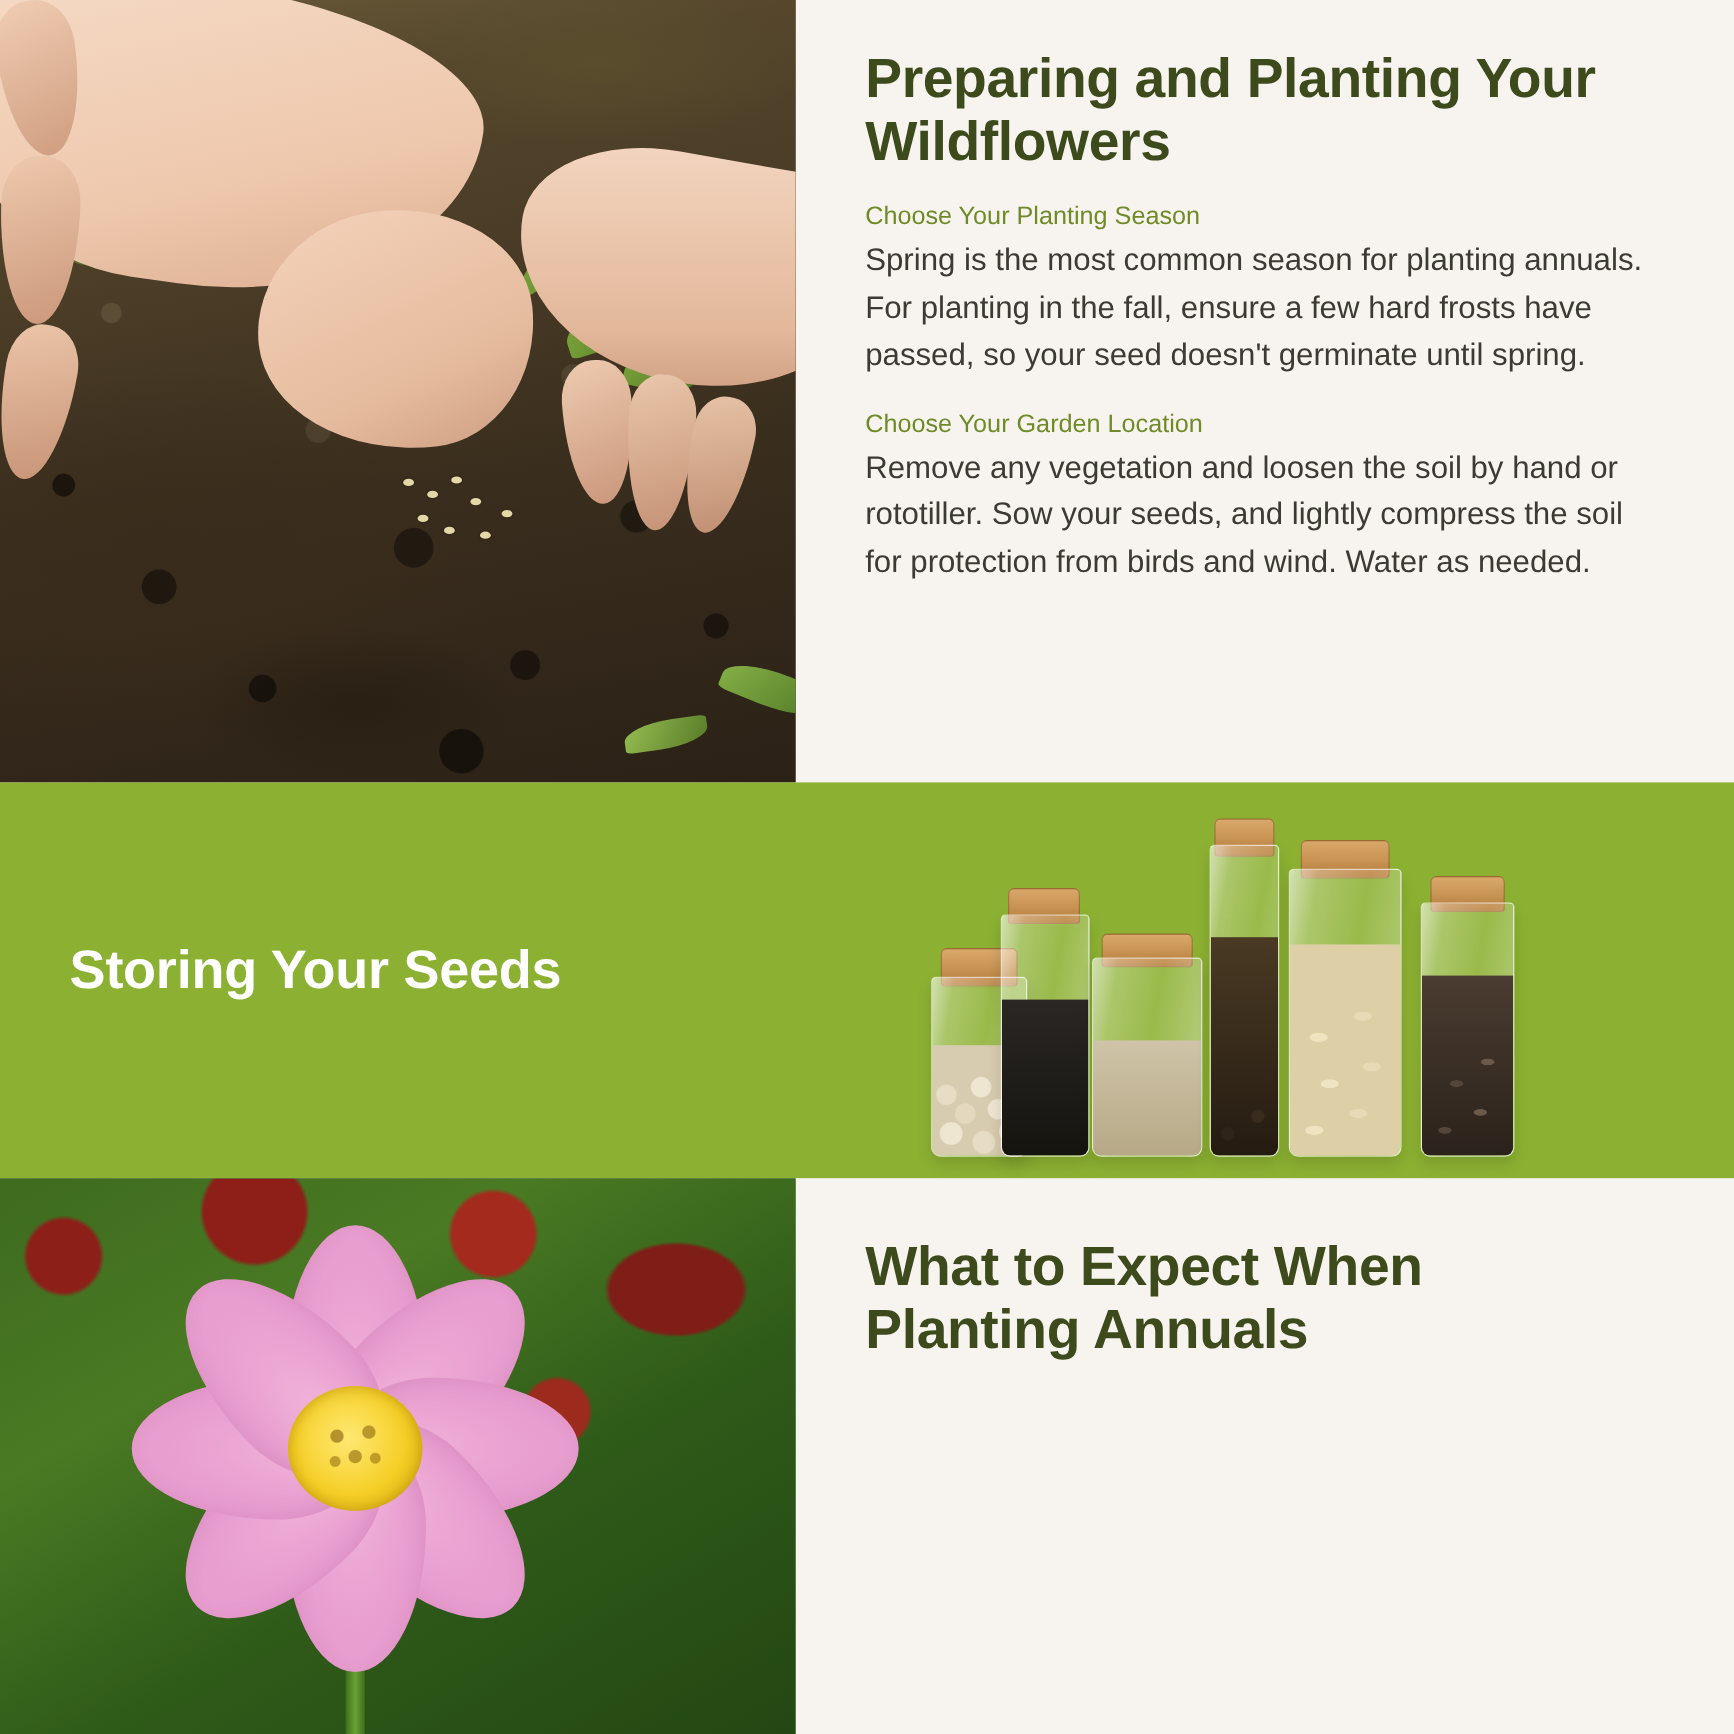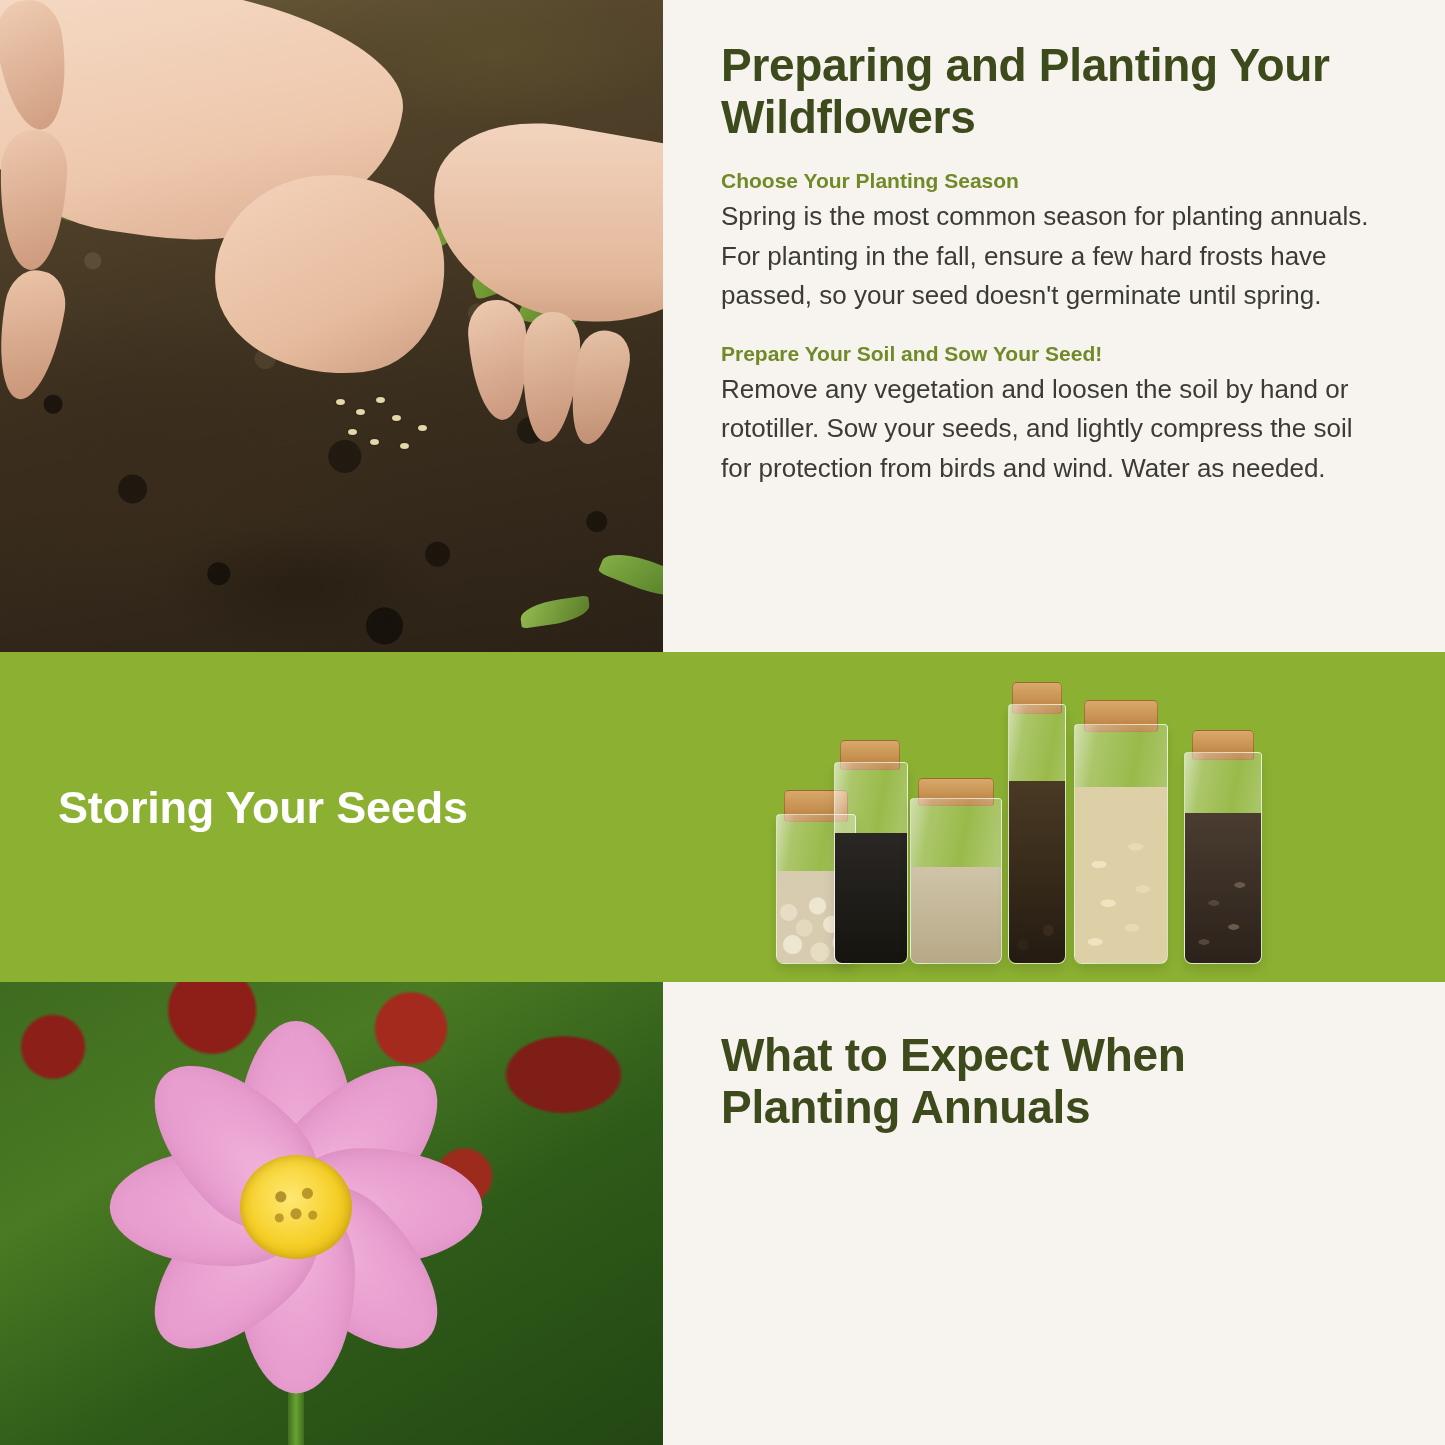--- a/index.html
+++ b/index.html
@@ -127,21 +127,21 @@
     color: #3c4a1c;
     font-size: 46px;
     line-height: 1.12;
     font-weight: bold;
     margin: 0 0 26px 0;
     letter-spacing: -0.3px;
   }
   .sub-green {
     color: #6f8a27;
     font-size: 21px;
-    font-weight: bold;
+    font-weight: normal;
     margin: 0 0 4px 0;
   }
   .body-dark {
     color: #3b3b33;
     font-size: 26px;
     line-height: 1.52;
     margin: 0 0 26px 0;
   }
   .body-dark.last { margin-bottom: 0; }
 
@@ -307,22 +307,22 @@
         <div class="seed-dot" style="left:88px; top:30px;"></div>
       </div>
     </div>
 
     <div class="sec1-text">
       <h1 class="h-dark">Preparing and Planting Your Wildflowers</h1>
 
       <h2 class="sub-green">Choose Your Planting Season</h2>
       <p class="body-dark">Spring is the most common season for planting annuals. For planting in the fall, ensure a few hard frosts have passed, so your seed doesn't germinate until spring.</p>
 
-
-      <h2 class="sub-green">Prepare Your Soil and Sow Your Seed!</h2>
+      <h2 class="sub-green">Choose Your Garden Location</h2>
+
       <p class="body-dark last">Remove any vegetation and loosen the soil by hand or rototiller. Sow your seeds, and lightly compress the soil for protection from birds and wind. Water as needed.</p>
     </div>
   </div>
 
   <div class="sec2">
     <div class="sec2-text">
       <h2 class="h-light">Storing Your Seeds</h2>
     </div>
     <div class="jars">
 

